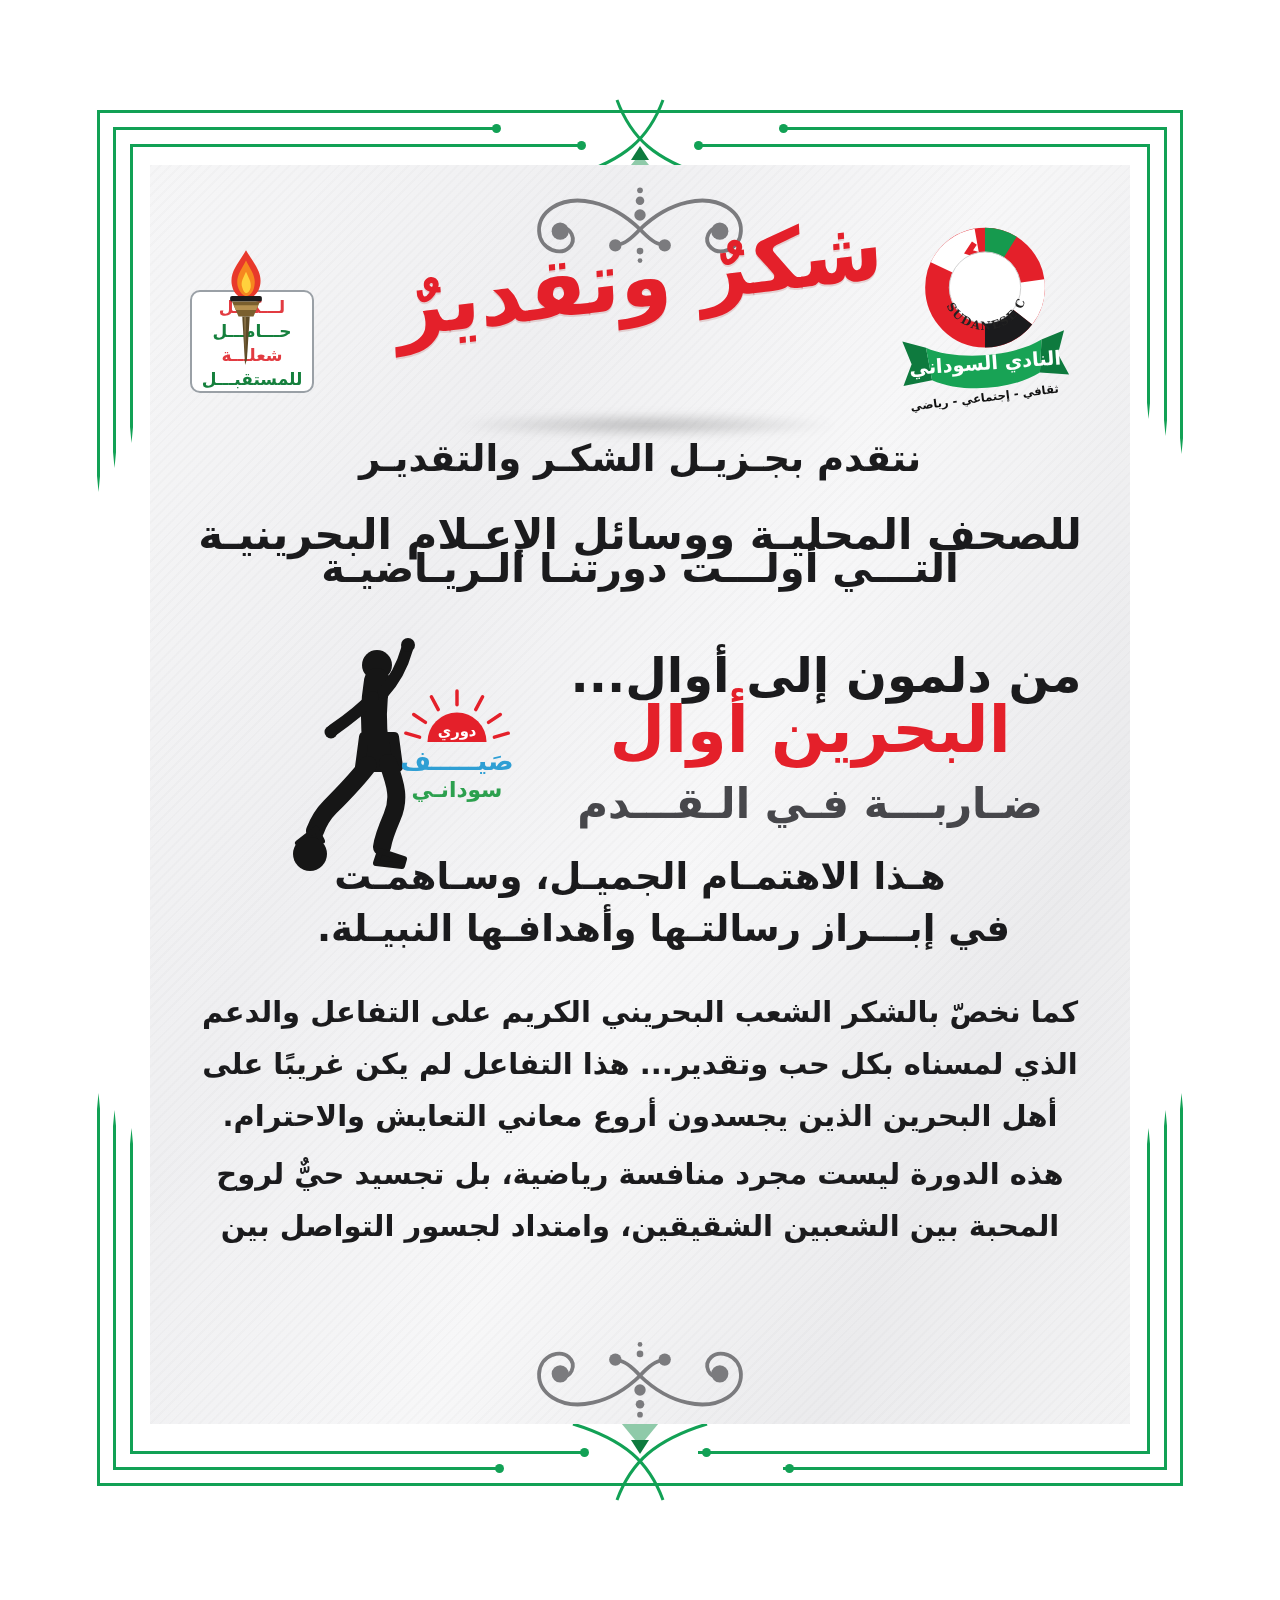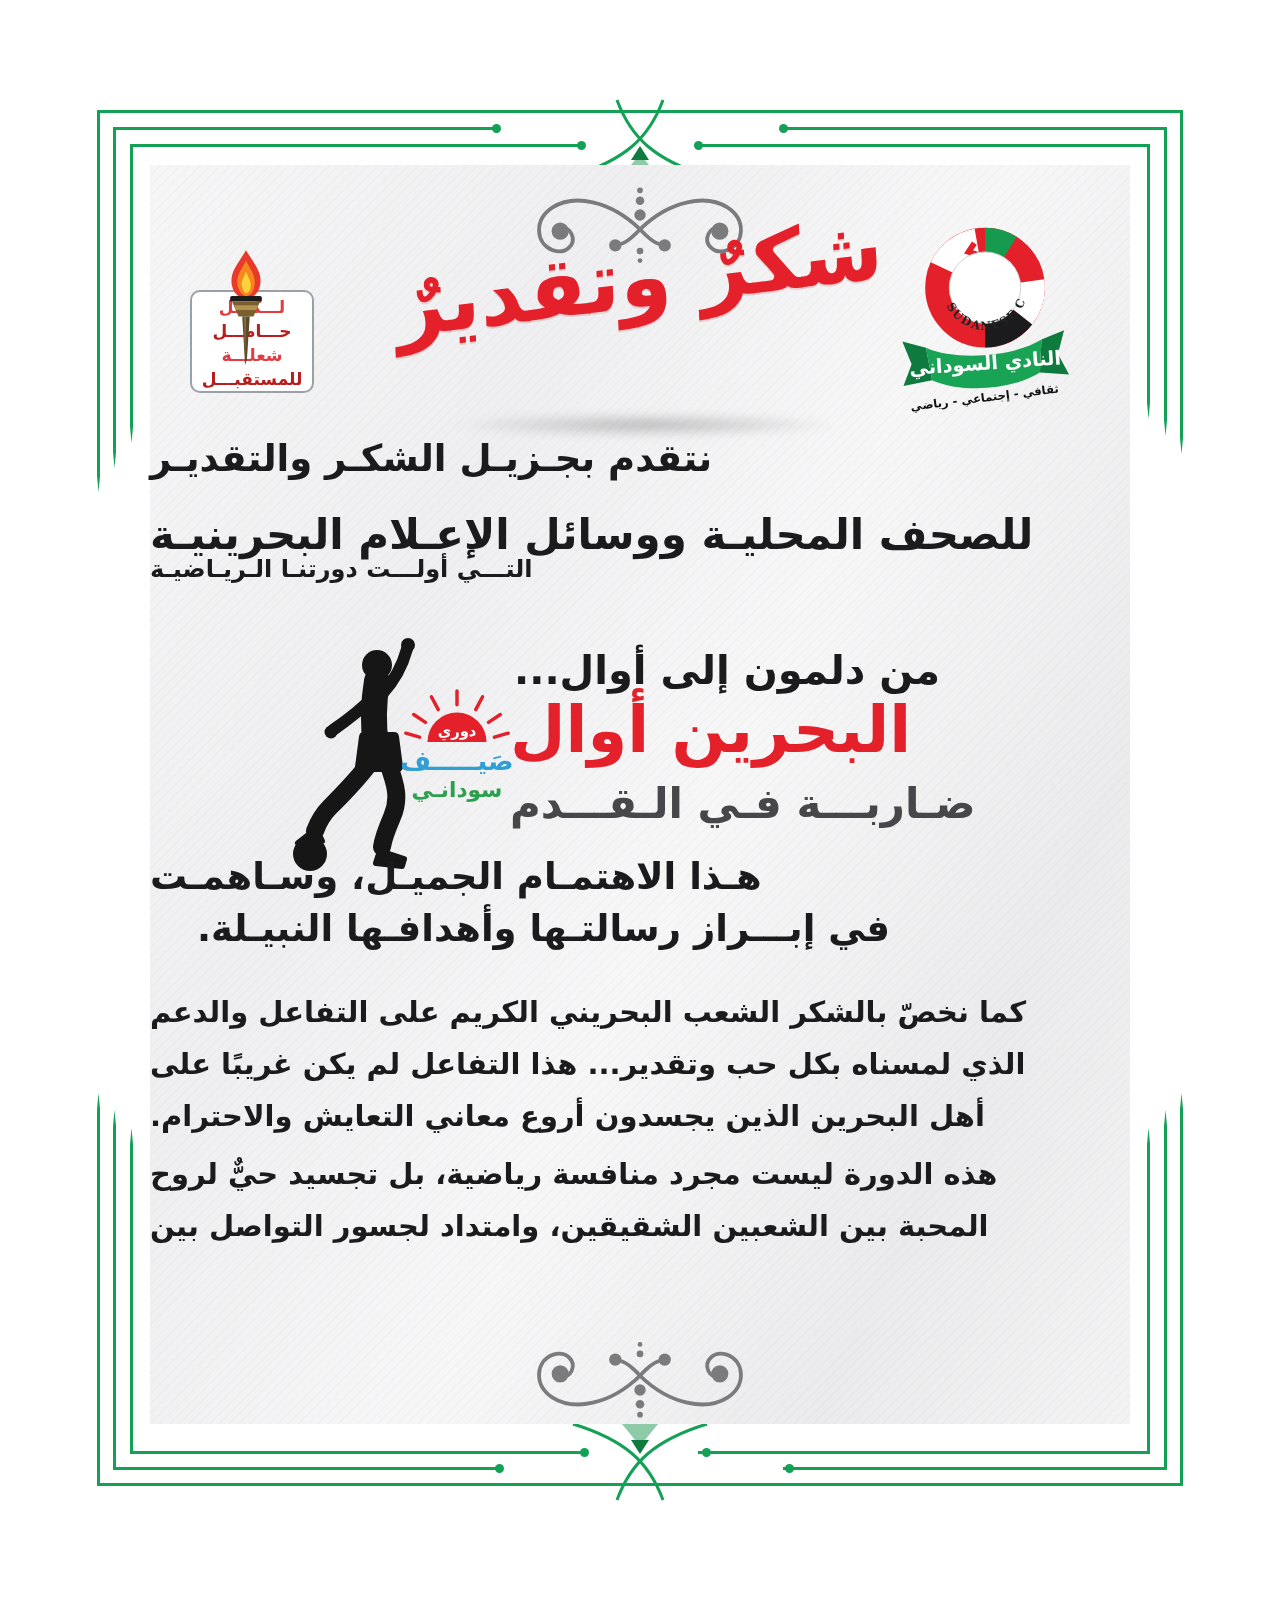--- a/index.html
+++ b/index.html
@@ -23,45 +23,45 @@
 
   
   .content{
     position:absolute;left:150px;top:165px;width:980px;height:1259px;
     background:
       repeating-linear-gradient(135deg, rgba(0,0,0,0.014) 0 2px, rgba(0,0,0,0) 2px 7px),
       linear-gradient(115deg,#f6f6f7 0%,#efeff1 30%,#f7f7f8 55%,#ebebed 80%,#f3f3f4 100%);
   }
   .abs{position:absolute;}
   .ar{direction:rtl;font-family:"DejaVu Sans",sans-serif;color:var(--dark);
-      text-align:left;position:absolute;width:100%;white-space:nowrap;}
+      text-align:center;position:absolute;width:100%;white-space:nowrap;}
 
   
   .calli{left:240px;top:64px;width:500px;height:200px;text-align:center;}
   .calli span{display:inline-block;transform:rotate(-7deg) skewX(-4deg);
     font-size:84px;font-weight:bold;color:var(--red);direction:rtl;
     text-shadow:0 2px 0 rgba(150,20,20,0.15);}
   .calli-shadow{left:300px;top:248px;width:390px;height:24px;border-radius:50%;
     background:radial-gradient(ellipse at center, rgba(60,60,60,0.30), rgba(60,60,60,0) 70%);
     filter:blur(4px);}
 
   
   .torchbox{left:40px;top:125px;width:124px;height:103px;background:#fff;
     border:2px solid #9aa0a6;border-radius:10px;}
   .torchbox .tl{display:block;direction:rtl;text-align:center;font-weight:bold;
     font-size:17px;line-height:24px;white-space:nowrap;}
-  .tl.red{color:#e23b41;} .tl.green{color:#b91c1c;}
+  .tl.red{color:#e23b41;} .tl.green{color:#15803d;}
 
   
   .h-l1{top:272px;font-size:37px;font-weight:bold;}
   .h-l2{top:326px;font-size:42px;font-weight:bold;margin-top:19px;}
-  .h-l3{top:390px;font-size:24px;font-weight:bold;}
-
-  
-  .m-l1{left:364px;width:600px;top:482px;font-size:40px;font-weight:bold;}
+  .h-l3{top:380px;font-size:40px;font-weight:bold;}
+
+  
+  .m-l1{left:376px;width:600px;top:482px;font-size:48px;font-weight:bold;}
   .m-l2{left:360px;width:600px;top:528px;font-size:64px;font-weight:bold;color:var(--red);}
   .m-l3{left:360px;width:600px;top:614px;font-size:42px;font-weight:bold;color:var(--gray);}
 
   .s-l1{top:690px;font-size:37px;font-weight:bold;}
   .s-l2{top:742px;font-size:37px;font-weight:bold;padding-left:47px;}
 
   .p1-l{font-size:29px;font-weight:600;}
   .p1a{top:830px;} .p1b{top:882px;} .p1c{top:934px;}
   .p2a{top:992px;} .p2b{top:1044px;} .p2c{top:1096px;}
 </style>

